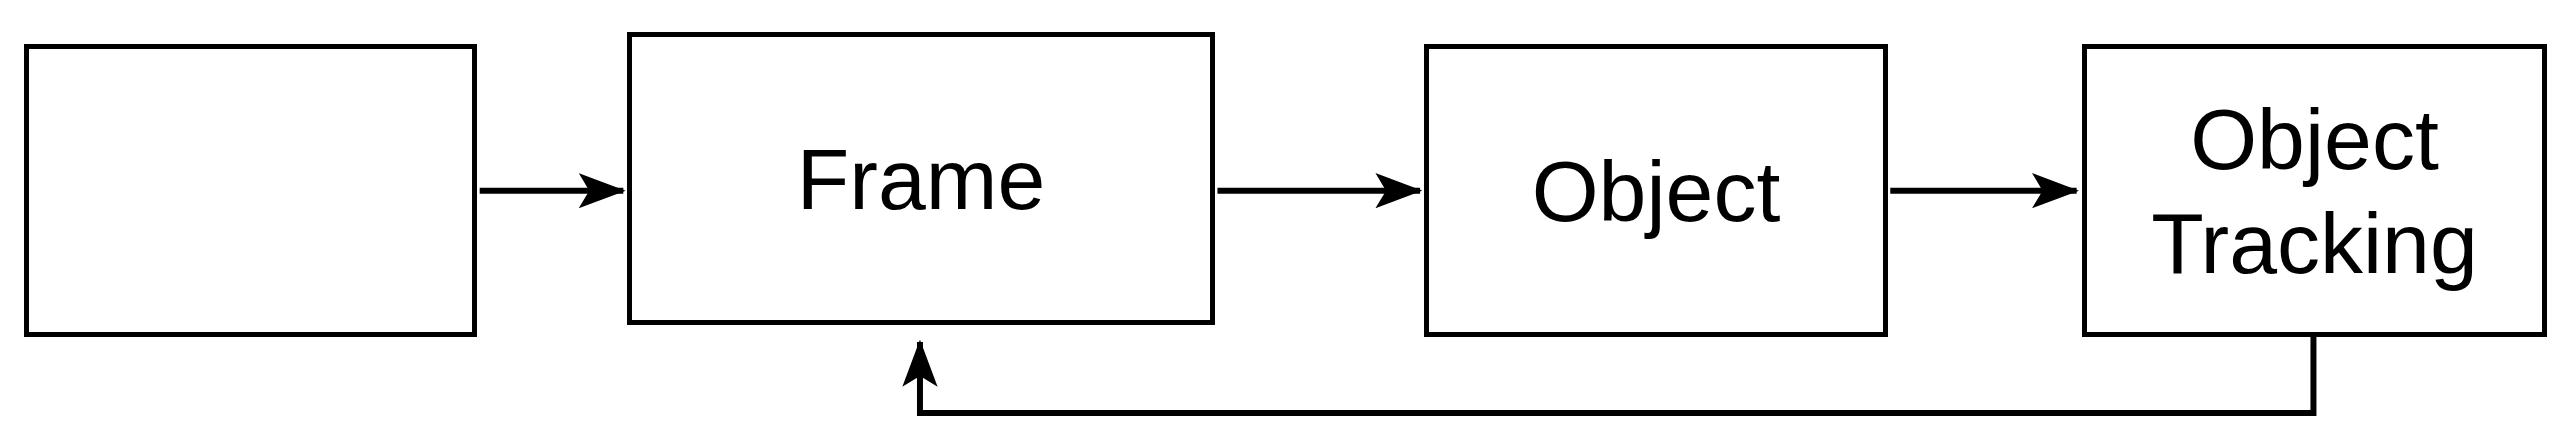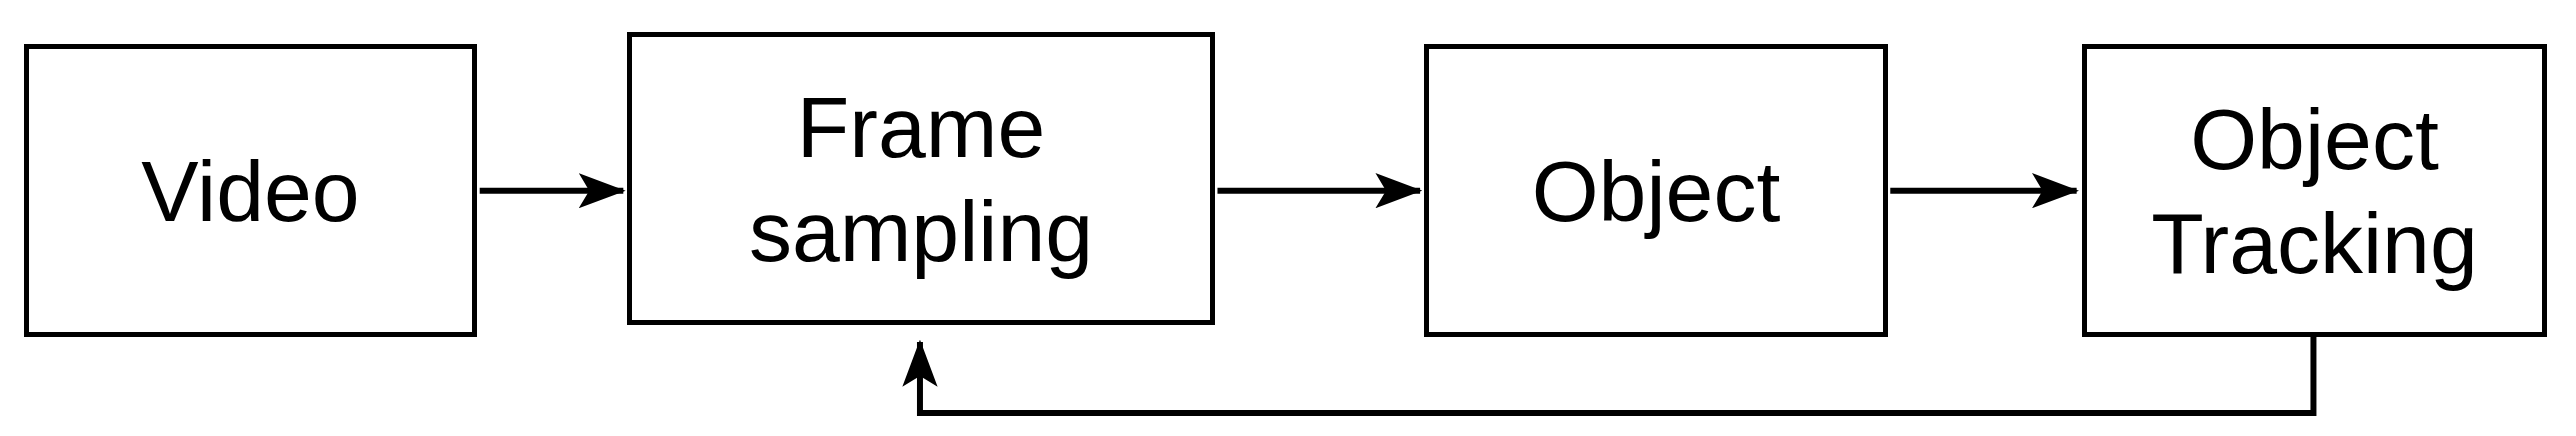--- a/index.html
+++ b/index.html
@@ -59,26 +59,24 @@
     <line x1="560" y1="223" x2="728" y2="223" stroke="#000000" stroke-width="7" marker-end="url(#arrowhead)"></line>
 
     <line x1="1423" y1="223" x2="1660" y2="223" stroke="#000000" stroke-width="7" marker-end="url(#arrowhead)"></line>
 
     <line x1="2210" y1="223" x2="2428" y2="223" stroke="#000000" stroke-width="7" marker-end="url(#arrowhead)"></line>
 
     <path d="M2705,393 L2705,483 L1075,483 L1075,400" fill="none" stroke="#000000" stroke-width="7" stroke-linejoin="miter" marker-end="url(#arrowhead)"></path>
   </svg>
 
   <div class="node" id="node-video-stream">
-    <span>Video</span>
   </div>
 
   <div class="node" id="node-frame-sampling">
     <span>Frame</span>
-    <span>sampling</span>
   </div>
 
   <div class="node" id="node-object-extraction">
     <span>Object</span>
   </div>
 
   <div class="node" id="node-object-tracking">
     <span>Object</span>
     <span>Tracking</span>
   </div>

